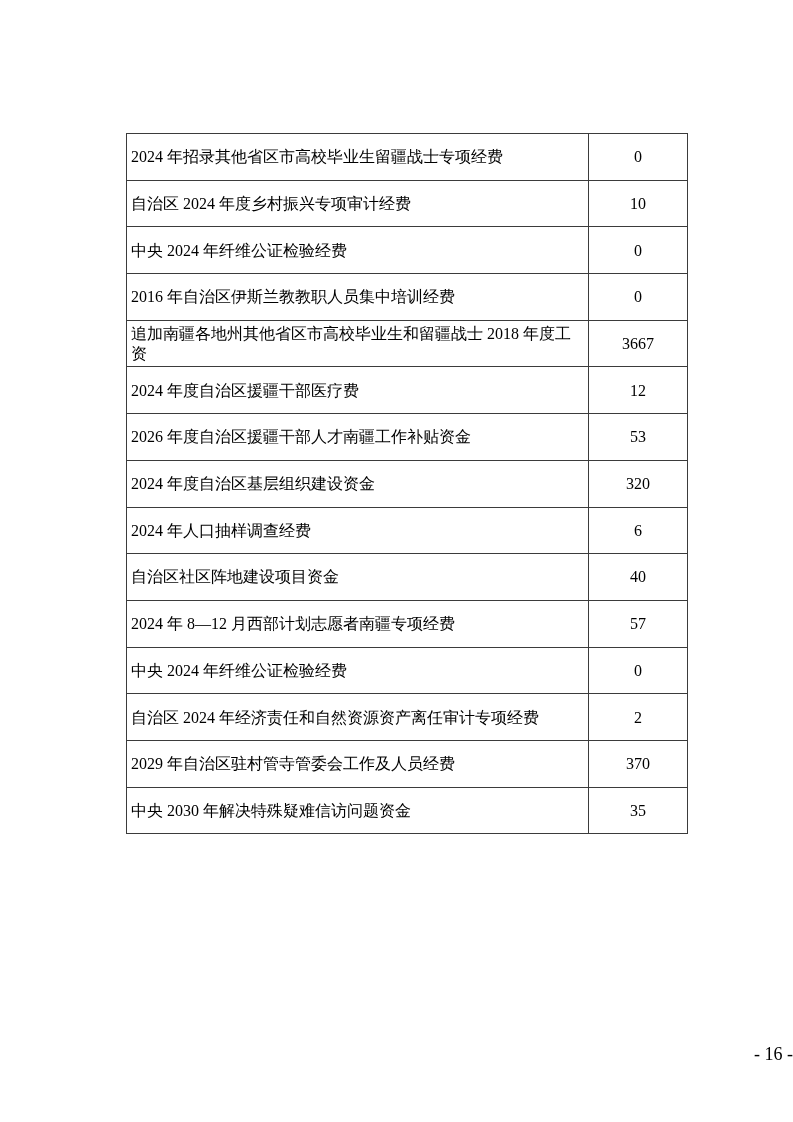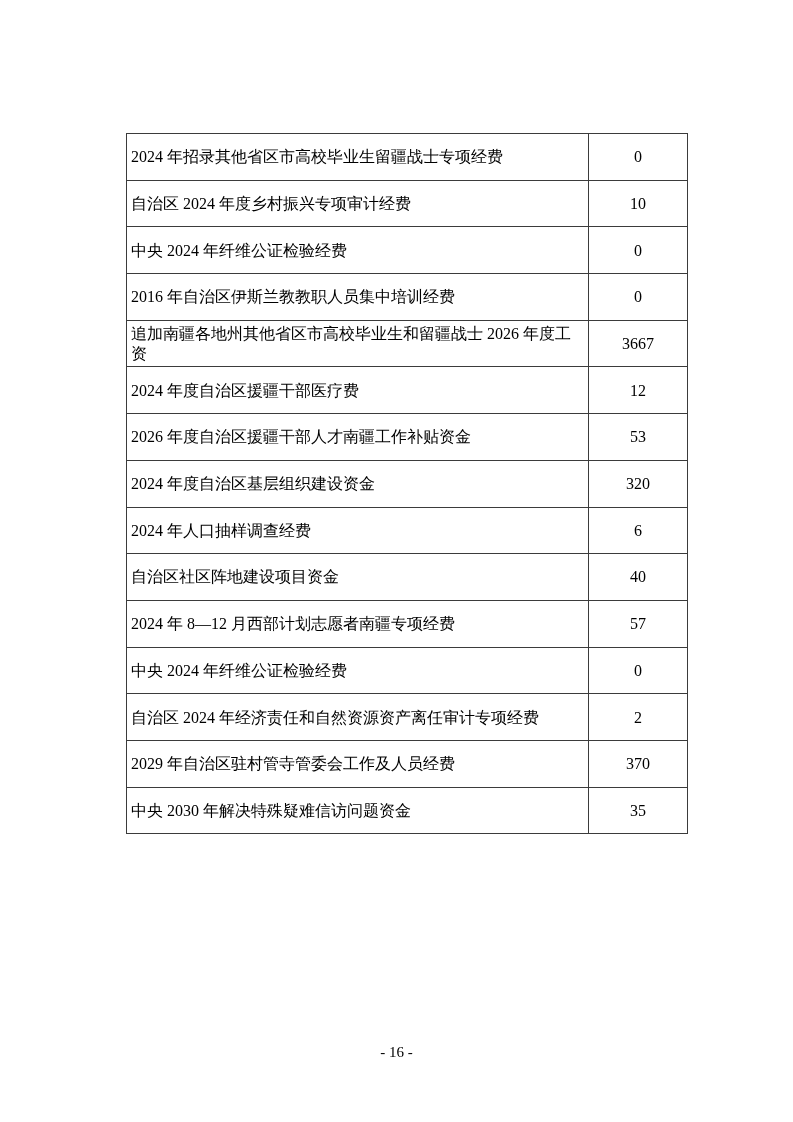--- a/index.html
+++ b/index.html
@@ -41,22 +41,22 @@
     width: 94px;
     text-align: center;
     padding: 0 2px;
     font-size: 15px;
   }
   .page-number {
     position: absolute;
     left: 0;
     top: 1044px;
     width: 100%;
-    text-align: center;
-    font-size: 15px;
+    text-align: right;
+    font-size: 18px;
     color: #000000;
   }
 </style>
 </head>
 <body>
 
 <div class="page">
   <table class="budget-table">
     <tbody>
         <tr>
@@ -69,21 +69,21 @@
         </tr>
         <tr>
           <td class="item-cell">中央 2024 年纤维公证检验经费</td>
           <td class="value-cell">0</td>
         </tr>
         <tr>
           <td class="item-cell">2016 年自治区伊斯兰教教职人员集中培训经费</td>
           <td class="value-cell">0</td>
         </tr>
         <tr>
-          <td class="item-cell">追加南疆各地州其他省区市高校毕业生和留疆战士 2026 年度工资</td>
+          <td class="item-cell">追加南疆各地州其他省区市高校毕业生和留疆战士 2018 年度工资</td>
           <td class="value-cell">3667</td>
         </tr>
         <tr>
           <td class="item-cell">2024 年度自治区援疆干部医疗费</td>
           <td class="value-cell">12</td>
         </tr>
         <tr>
           <td class="item-cell">2026 年度自治区援疆干部人才南疆工作补贴资金</td>
           <td class="value-cell">53</td>
         </tr>

